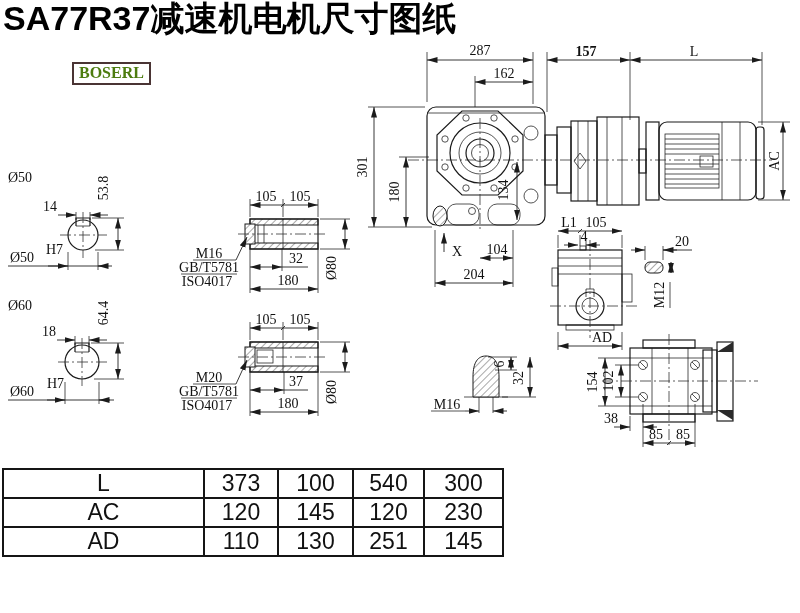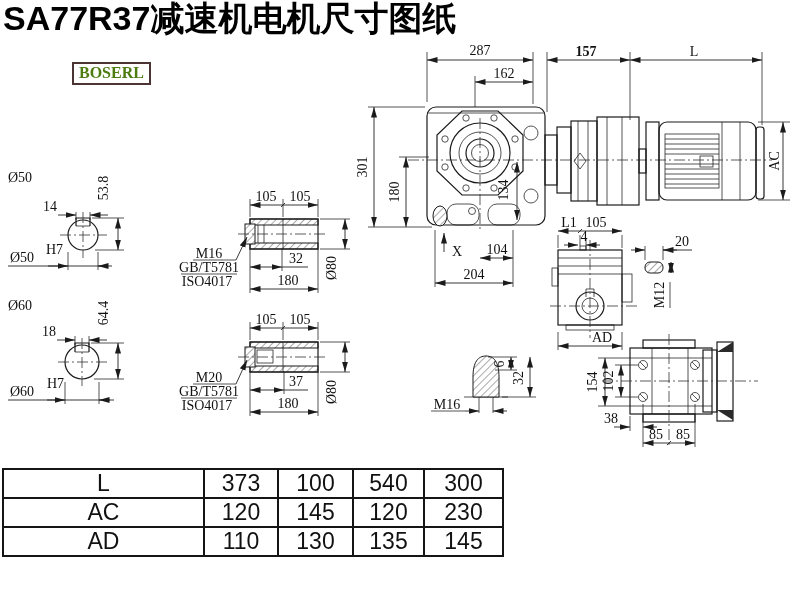--- a/index.html
+++ b/index.html
@@ -385,17 +385,17 @@
       <th>AC</th>
       <td>120</td>
       <td>145</td>
       <td>120</td>
       <td>230</td>
     </tr>
     <tr class="row">
       <th>AD</th>
       <td>110</td>
       <td>130</td>
-      <td>135</td>
+      <td>251</td>
       <td>145</td>
     </tr>
   </tbody>
 </table>
 
 </body></html>

